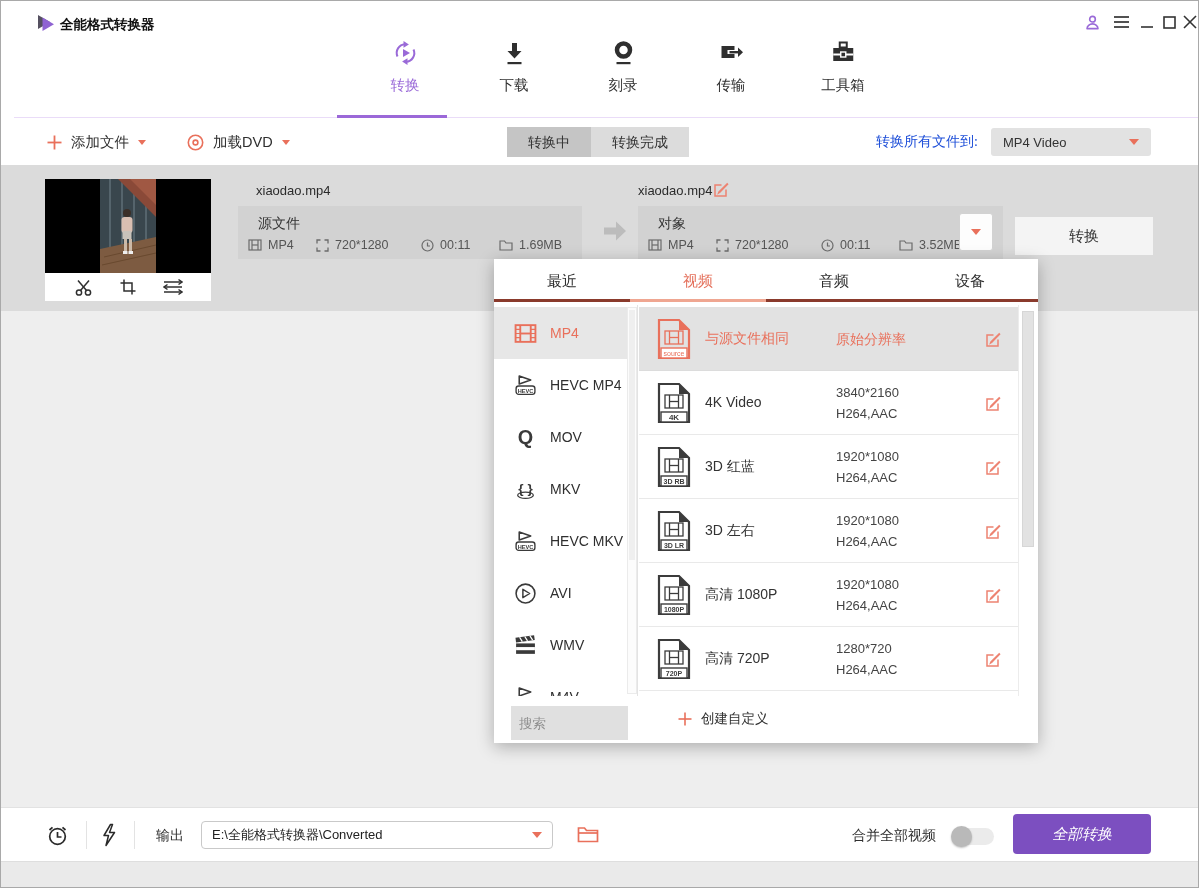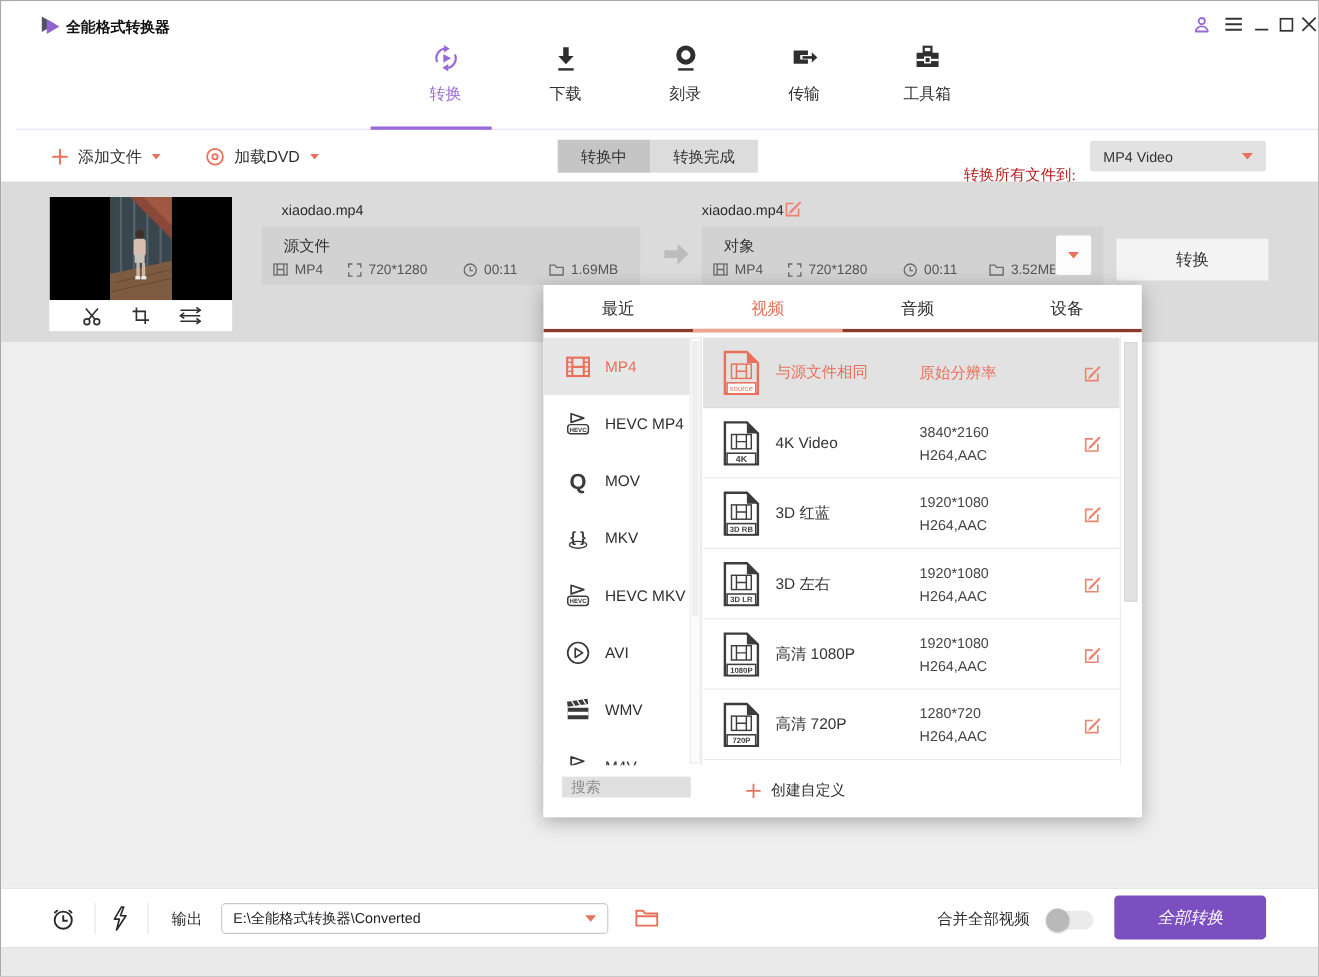--- a/index.html
+++ b/index.html
@@ -23,21 +23,21 @@
   .nav-label { font-size:14.5px; color:#2f2f2f; }
   .nav-item.active .nav-label { color:#9a6ad8; }
   .nav-underline { position:absolute; left:336px; top:114px; width:110px; height:3px; background:#9b68d8; }
   
   .toolbar { position:absolute; left:0; top:118px; right:0; height:46px; background:#fff; }
   .tool-group { position:absolute; top:0; height:46px; display:flex; align-items:center; gap:9px; font-size:14.5px; color:#2f2f2f; cursor:pointer; }
   .caret { width:0; height:0; border-left:5px solid transparent; border-right:5px solid transparent; border-top:6px solid #e9705b; display:inline-block; }
   .queue-tabs { position:absolute; left:506px; top:8px; display:flex; }
   .queue-tab { height:30px; line-height:30px; padding:0 21px; font-size:14px; color:#333; background:#dcdcdc; cursor:pointer; }
   .queue-tab.active { background:#c5c5c5; }
-  .convert-to-label { position:absolute; right:220px; top:32px; font-size:14px; color:#b91c1c;font-family:Liberation Serif, serif; }
+  .convert-to-label { position:absolute; right:220px; top:14px; font-size:14px; color:#1d4ed8;font-family:Liberation Serif, serif; }
   .format-select { position:absolute; right:47px; top:9px; width:160px; height:28px; background:#e2e2e2; border-radius:3px; display:flex; align-items:center; padding:0 12px; font-size:13px; color:#333; cursor:pointer; }
   .format-select .caret { margin-left:auto; }
   
   .filerow { position:absolute; left:0; top:164px; right:0; height:146px; background:#dbdbdb; }
   .thumbcard { position:absolute; left:44px; top:14px; width:166px; height:122px; background:#fff; }
   .thumb-tools { position:absolute; left:0; bottom:0; width:166px; height:28px; background:#fff; display:flex; align-items:center; justify-content:center; gap:26px; }
   .thumb-tools span { cursor:pointer; display:flex; }
   .fname { position:absolute; top:18px; font-size:13px; color:#2b2b2b; }
   .infobox { position:absolute; top:41px; height:53px; background:#d2d2d2; }
   .infobox .box-title { position:absolute; left:20px; top:9px; font-size:14px; color:#333; }
@@ -69,21 +69,21 @@
   .preset-icon { position:absolute; left:18px; top:11px; color:#3c3c3c; }
   .preset-row.selected .preset-icon { color:#e9705b; }
   .preset-name { position:absolute; left:66px; top:23px; font-size:14px; color:#333; }
   .preset-row.selected .preset-name { color:#e9705b; }
   .preset-specs { position:absolute; left:197px; top:11px; font-size:13px; color:#444; line-height:21px; }
   .preset-row.selected .preset-specs { color:#e9705b; font-size:14px; line-height:42px; }
   .preset-edit { position:absolute; right:16px; top:24px; }
   .right-scrollbar { position:absolute; right:0; top:46px; width:20px; bottom:47px; background:#fff; border-left:1px solid #ececec; }
   .right-scrollbar .thumb { position:absolute; left:3px; width:12px; top:6px; height:236px; background:#e2e2e2; border:1px solid #d6d6d6; }
   .panel-bottom { position:absolute; left:0; bottom:0; width:100%; height:47px; background:#fff; }
-  .search-input { position:absolute; left:17px; top:10px; width:117px; height:19px; background:#e0e0e0; border:none; font-size:13.5px; padding:0 8px; color:#333; font-family:inherit; outline:none; }
+  .search-input { position:absolute; left:17px; top:10px; width:117px; height:34px; background:#e0e0e0; border:none; font-size:13.5px; padding:0 8px; color:#333; font-family:inherit; outline:none; }
   .search-input::placeholder { color:#8f8f8f; }
   .create-custom { position:absolute; left:184px; top:14px; display:flex; align-items:center; gap:9px; font-size:13.5px; color:#2f2f2f; cursor:pointer; }
   
   .footer { position:absolute; left:0; top:806px; right:0; height:54px; background:#fff; border-top:1px solid #e2e2e2; }
   .f-divider { position:absolute; top:13px; width:1px; height:28px; background:#e3e3e3; }
   .f-icon { position:absolute; cursor:pointer; display:flex; }
   .output-label { position:absolute; left:155px; top:19px; font-size:14px; color:#2f2f2f; }
   .output-select { position:absolute; left:200px; top:13px; width:352px; height:28px; background:#fff; border:1px solid #c9c9c9; border-radius:4px; display:flex; align-items:center; padding:0 10px; font-size:13px; color:#222; cursor:pointer; }
   .output-select .caret { margin-left:auto; }
   .merge-label { position:absolute; right:262px; top:19px; font-size:14px; color:#2f2f2f; }

